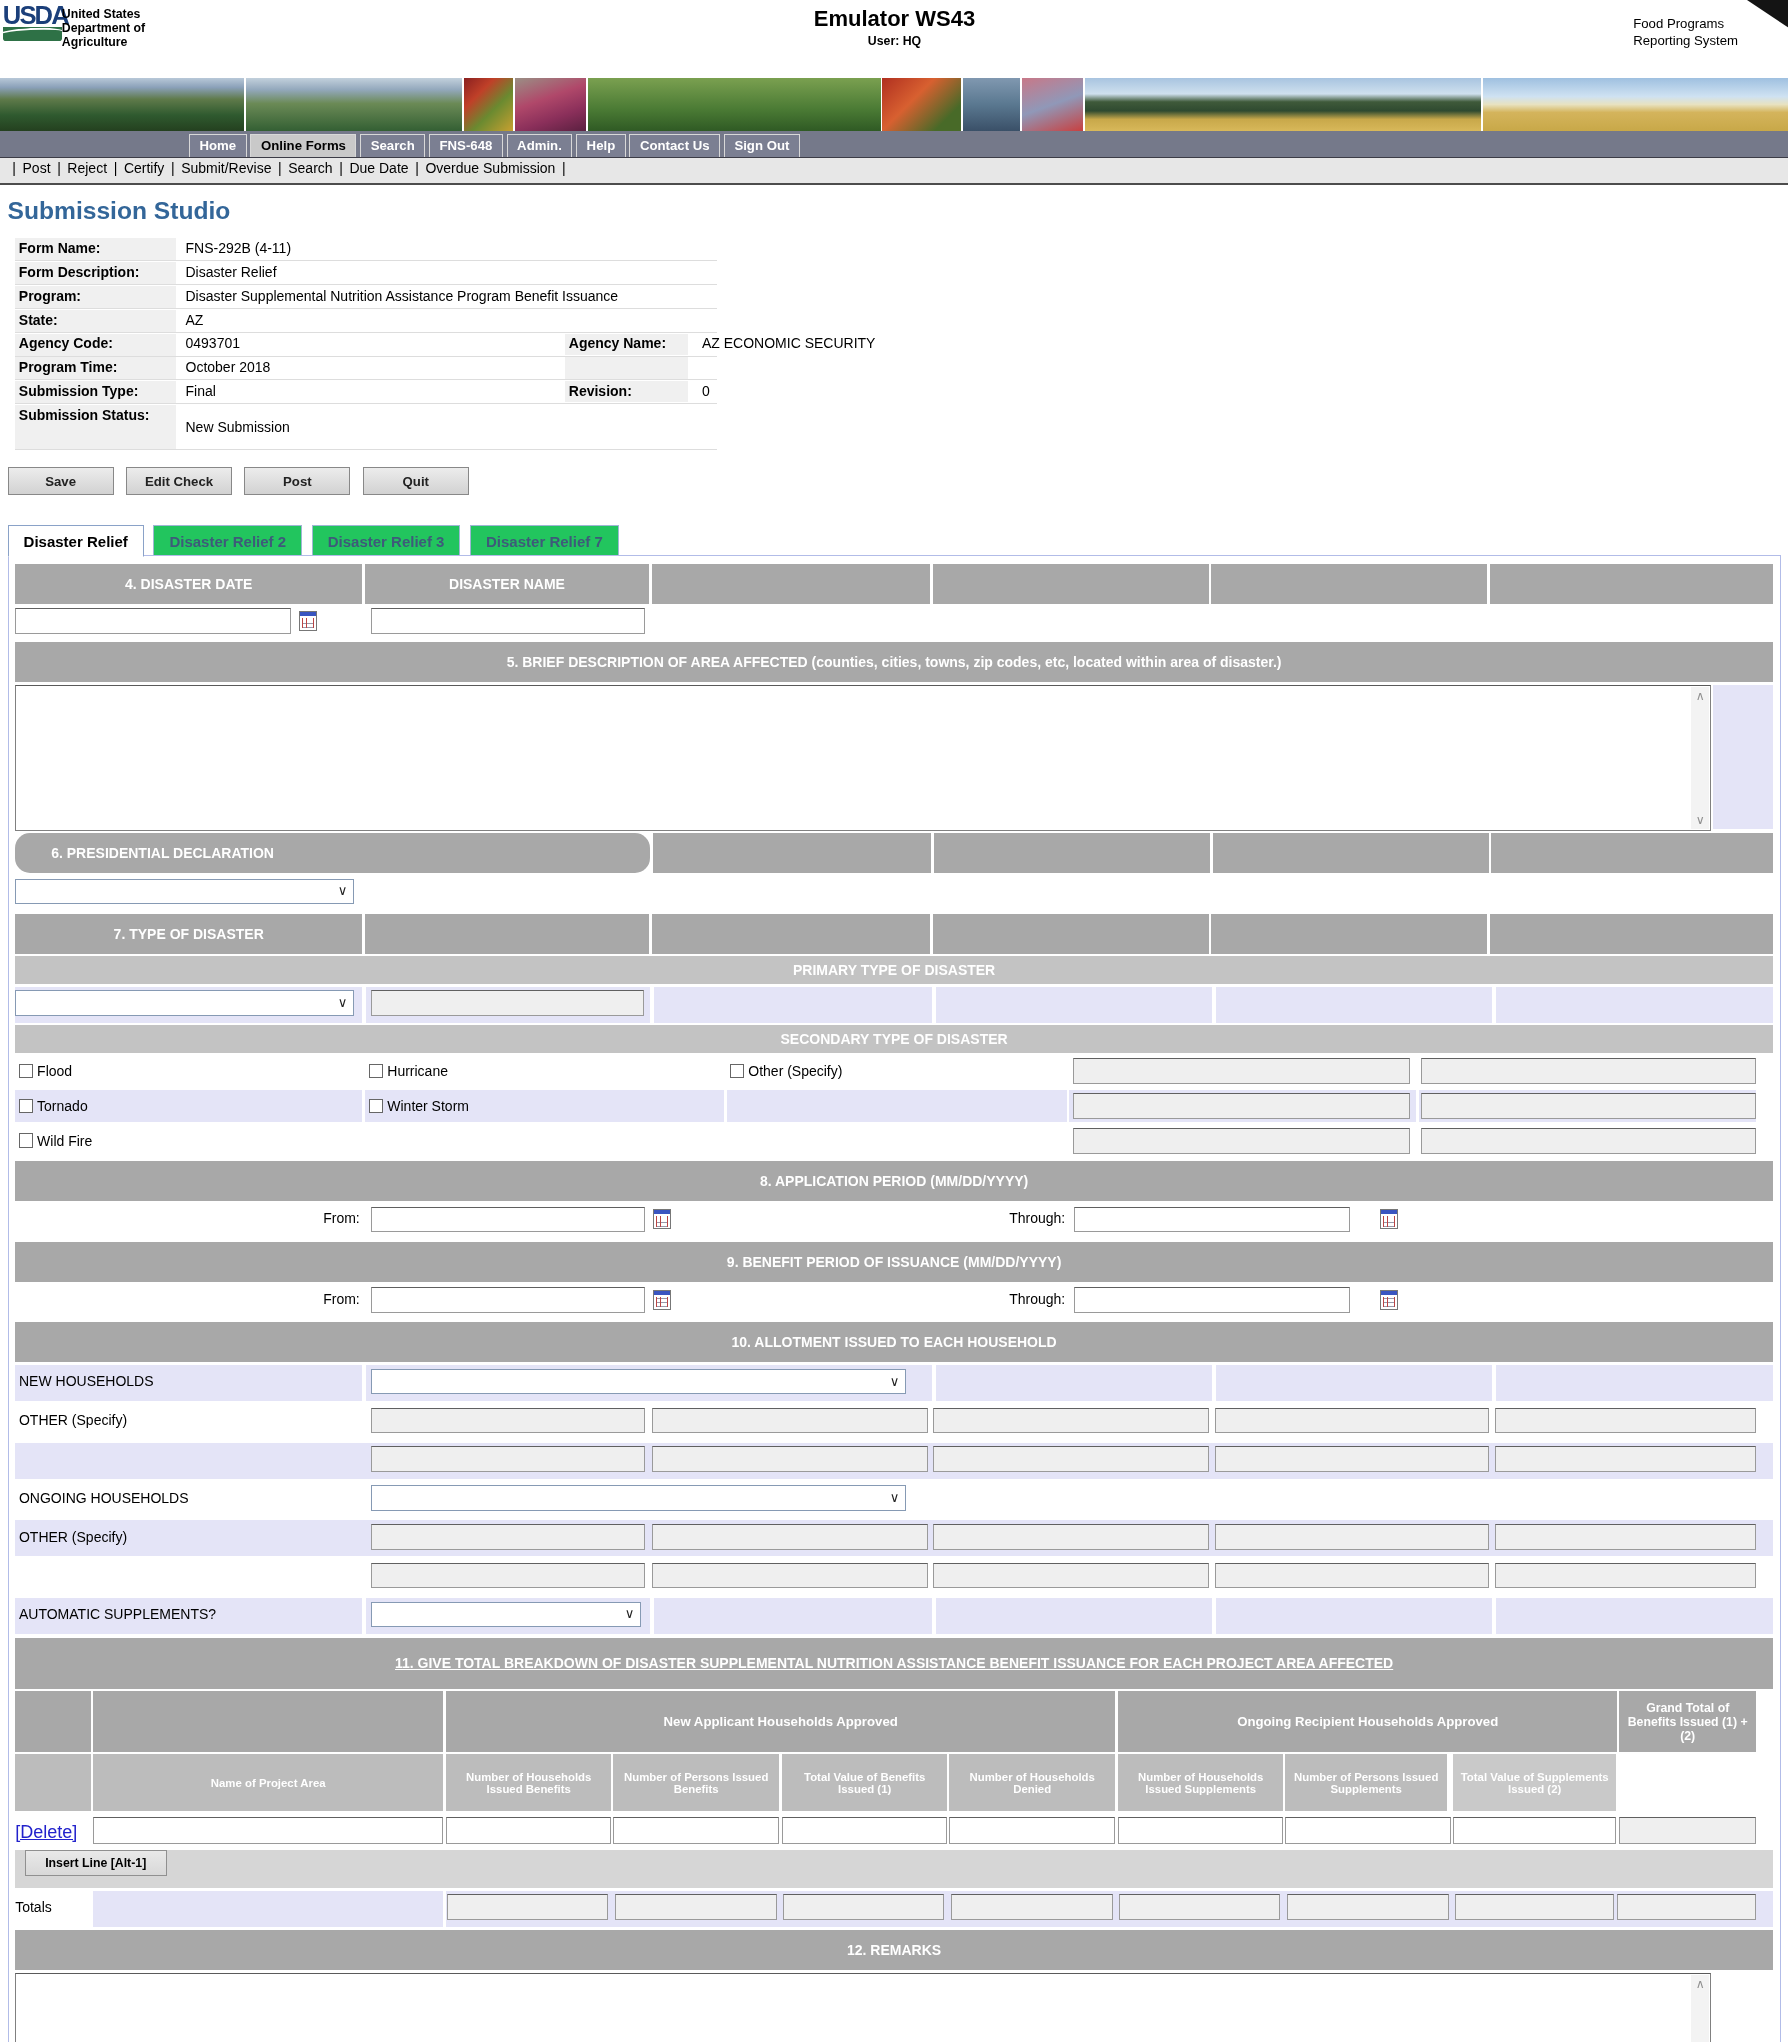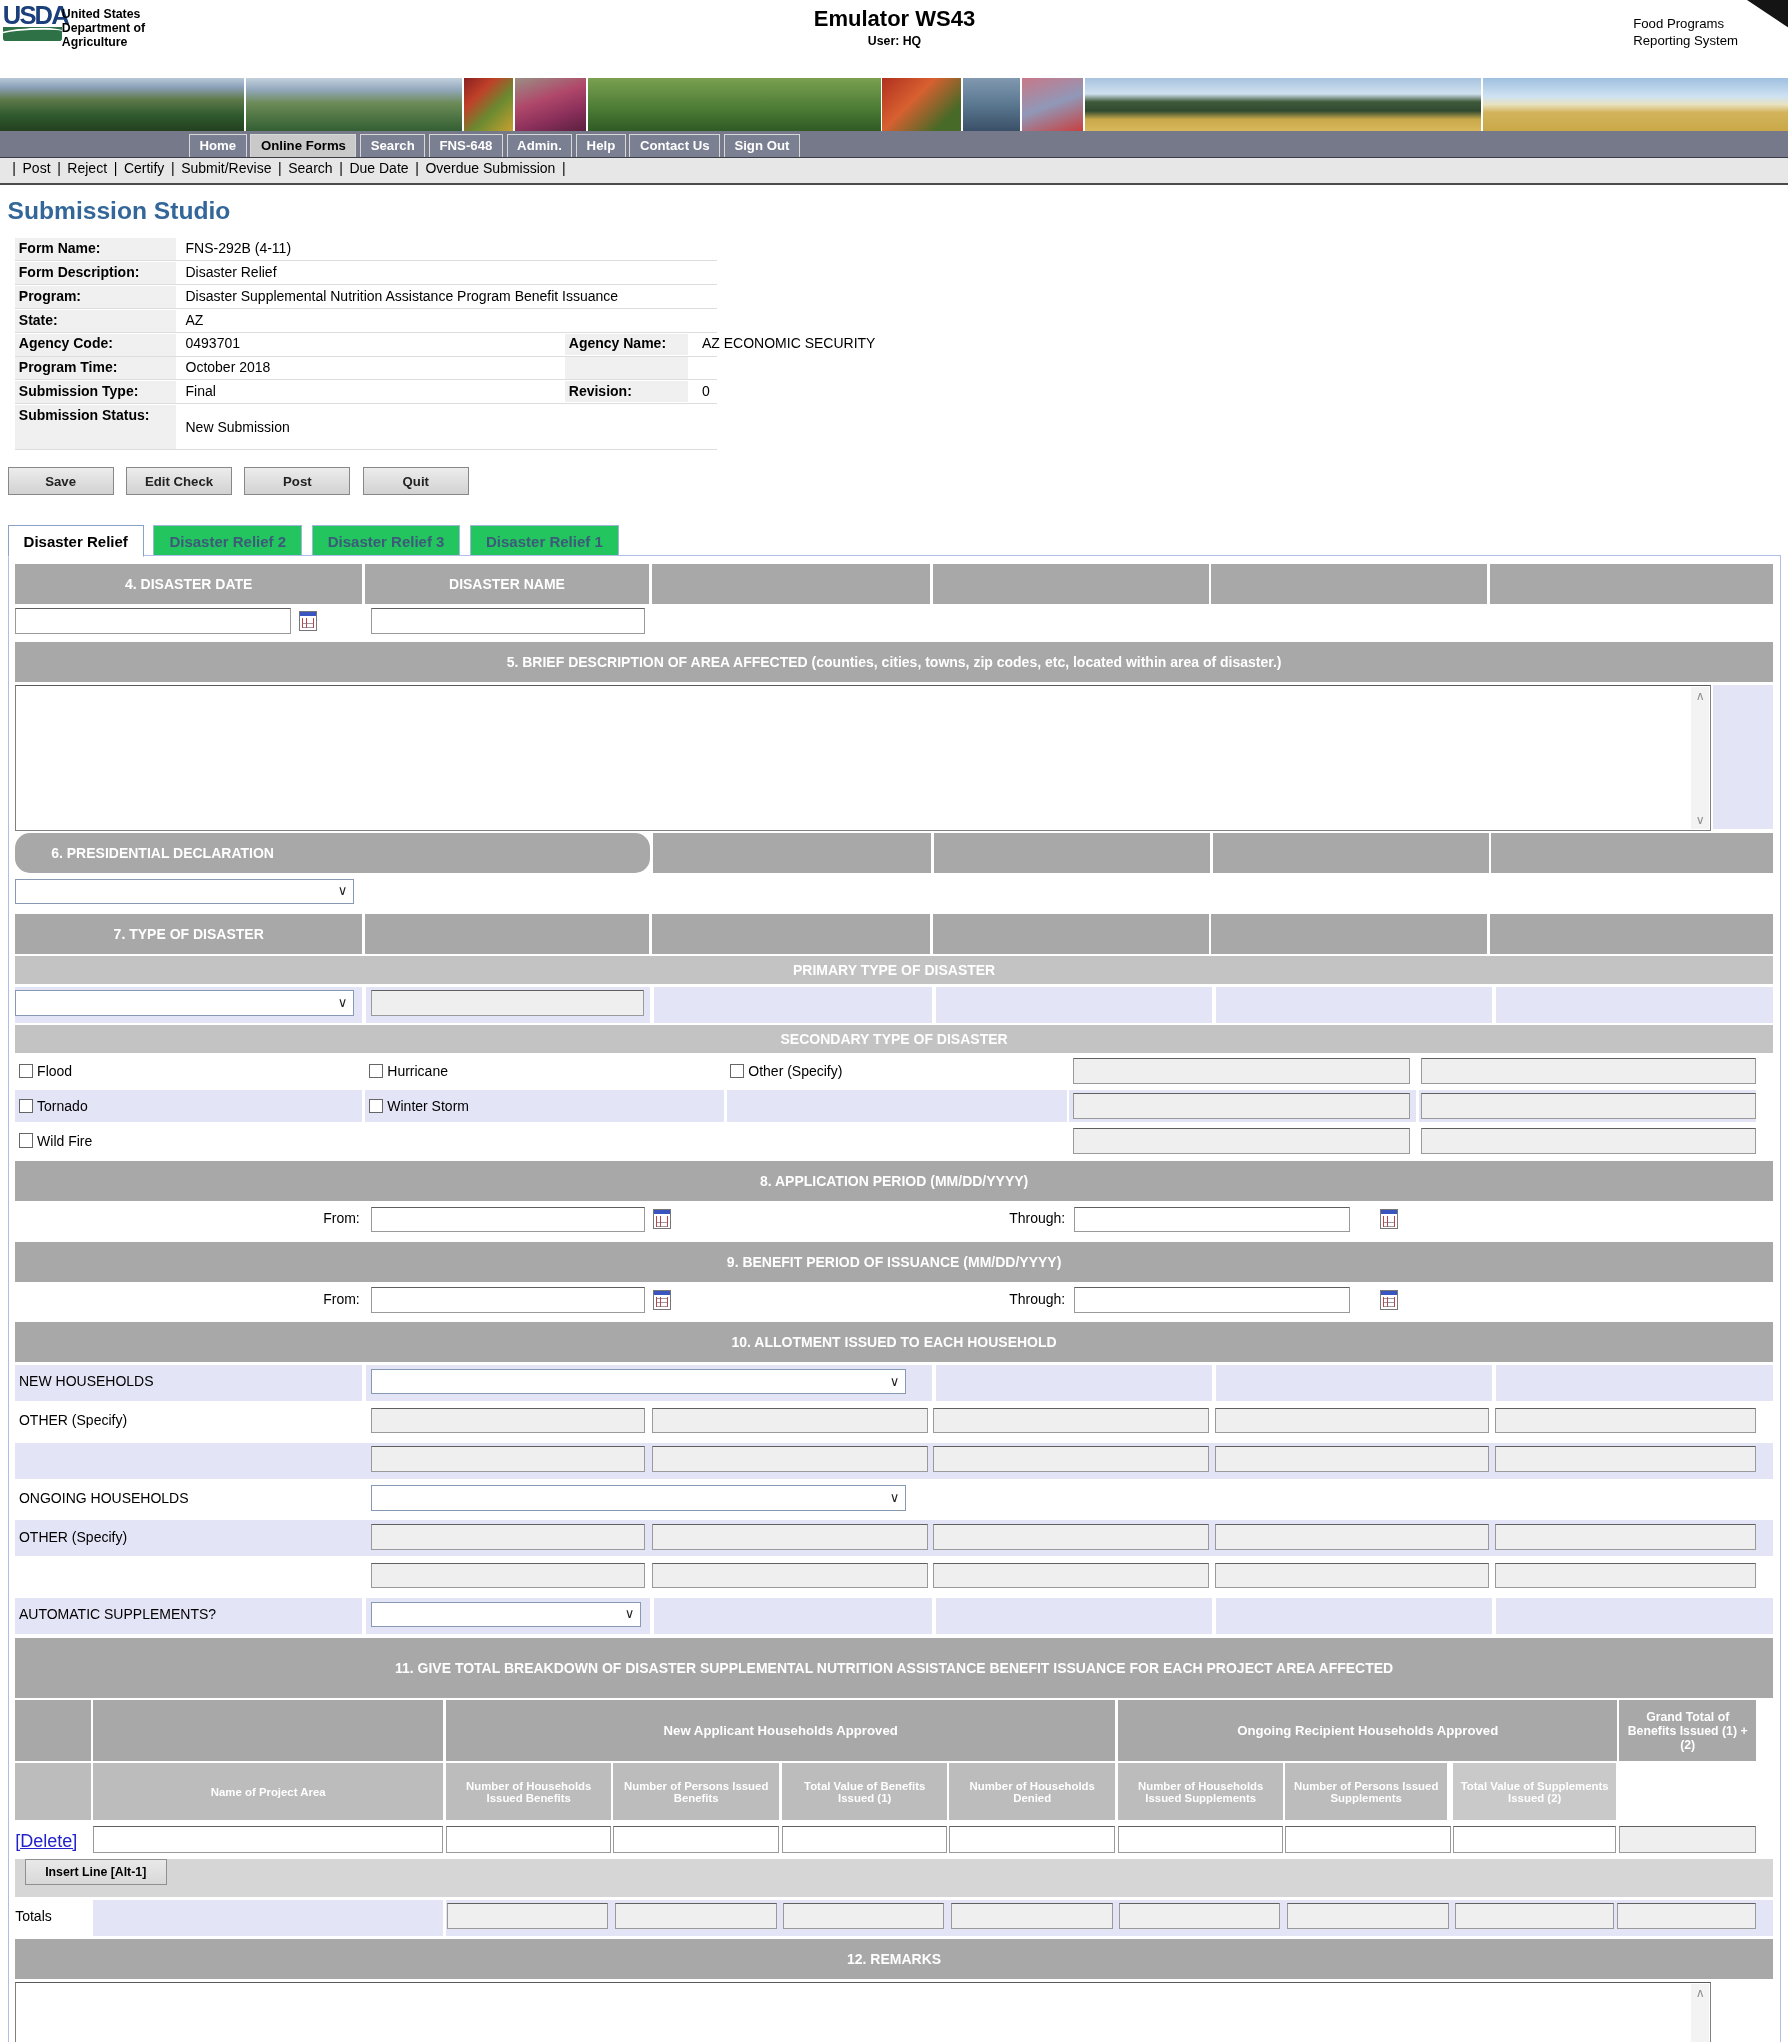--- a/index.html
+++ b/index.html
@@ -196,21 +196,21 @@
   <button class="btn">Save</button>
   <button class="btn">Edit Check</button>
   <button class="btn">Post</button>
   <button class="btn">Quit</button>
 </div>
 
 <div class="tabs">
   <div class="tab active">Disaster Relief</div>
   <div class="tab">Disaster Relief 2</div>
   <div class="tab">Disaster Relief 3</div>
-  <div class="tab">Disaster Relief 1</div>
+  <div class="tab">Disaster Relief 7</div>
 </div>
 
 <div class="content">
 
   <div class="hseg" style="margin-top:0;">
     <div style="width:347px;">4. DISASTER DATE</div>
     <div style="width:284px;">DISASTER NAME</div>
     <div style="width:278px;"></div>
     <div style="width:276px;"></div>
     <div style="width:276px;"></div>
@@ -376,21 +376,21 @@
     <div class="lavcell c4"></div>
     <div class="lavcell c5"></div>
     <div class="lavcell c6" style="right:0;width:auto;"></div>
     <span class="abs" style="left:3.8px;top:8.5px;">AUTOMATIC SUPPLEMENTS?</span>
     <div class="sel abs" style="left:356px;top:3.8px;width:270px;">
       <span></span>
       <span class="chev">∨</span>
     </div>
   </div>
 
-  <div class="hbar" style="height:60px;">11. GIVE TOTAL BREAKDOWN OF DISASTER SUPPLEMENTAL NUTRITION ASSISTANCE BENEFIT ISSUANCE FOR EACH PROJECT AREA AFFECTED</div>
+  <div class="hbar" style="height:51px;text-decoration:underline;">11. GIVE TOTAL BREAKDOWN OF DISASTER SUPPLEMENTAL NUTRITION ASSISTANCE BENEFIT ISSUANCE FOR EACH PROJECT AREA AFFECTED</div>
 
   <div class="frow" style="height:61px;">
     <div class="th1 t0"></div>
     <div class="th1 t1"></div>
     <div class="th1" style="left:431px;width:669px;">New Applicant Households Approved</div>
     <div class="th1" style="left:1103px;width:499px;">Ongoing Recipient Households Approved</div>
     <div class="th1 t9" style="font-size:12.3px;padding:0 3.8px;box-sizing:border-box;">Grand Total of Benefits Issued (1) +(2)</div>
   </div>
 
   <div class="frow" style="height:57px;margin-top:1.9px;">

